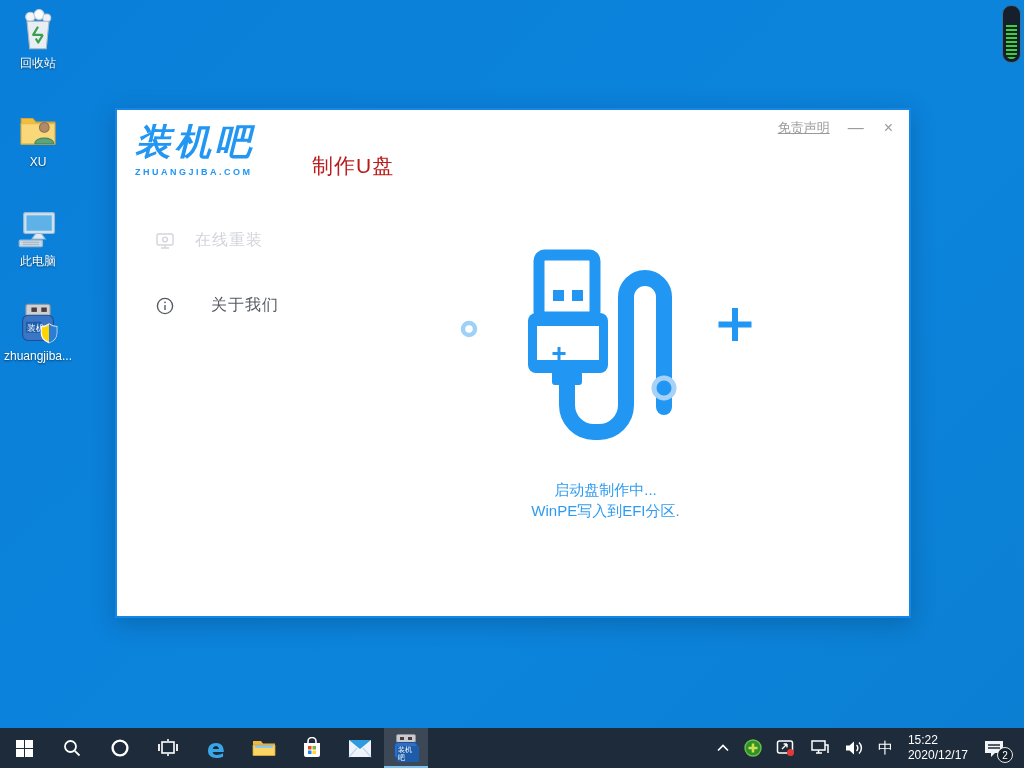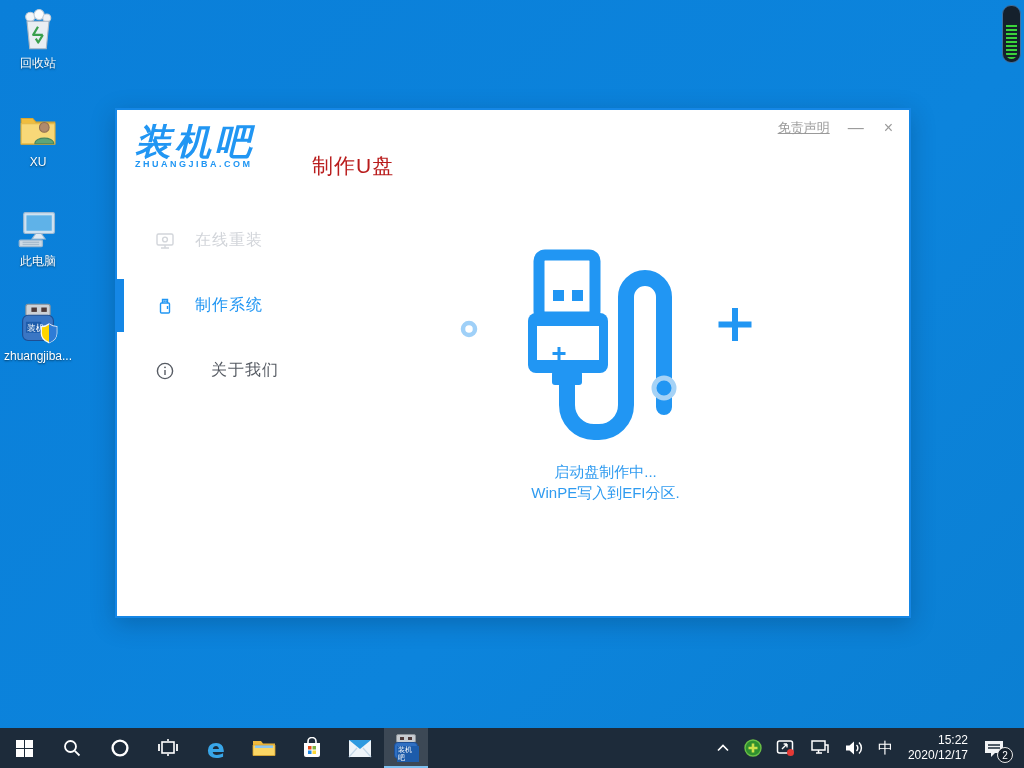--- a/index.html
+++ b/index.html
@@ -20,52 +20,52 @@
   .gauge .fill { position:absolute; left:3px; right:3px; bottom:3px; height:62%; border-radius:0 0 6px 6px;
            background:repeating-linear-gradient(to top,#3ad43a 0 2px,rgba(0,0,0,0) 2px 4px); }
 
   
   .app-window { position:absolute; left:115px; top:108px; width:796px; height:510px;
                 background:#fff; border:2px solid #1587e6; box-shadow:0 6px 22px rgba(0,30,60,.25);
                 display:flex; flex-direction:column; }
   .win-header { height:88px; position:relative; flex:0 0 auto; }
   .logo-wrap { position:absolute; left:18px; top:14px; line-height:1; }
   .logo-cn { font-size:36px; font-weight:bold; color:#2196f3; letter-spacing:4px; font-style:italic; }
-  .logo-sub { font-size:9px; color:#2196f3; letter-spacing:2.5px; margin-top:0; font-weight:bold; }
+  .logo-sub { font-size:9px; color:#2196f3; letter-spacing:2.5px; margin-top:8px; font-weight:bold; }
   .win-title { position:absolute; left:195px; top:42px; font-size:21px; color:#b91c1c; letter-spacing:1px; }
   .win-ctrl { position:absolute; right:14px; top:8px; display:flex; align-items:center; gap:16px; }
   .disclaimer { font-size:13px; color:#9a9a9a; text-decoration:underline; cursor:pointer; }
   .ctrl-btn { font-size:16px; color:#9a9a9a; cursor:pointer; line-height:20px; padding:0 2px; }
 
   .win-body { flex:1; display:flex; }
   .sidebar { width:185px; padding-top:10px; }
   .side-item { height:65px; display:flex; align-items:center; position:relative; cursor:pointer; }
   .side-item .ico { margin-left:38px; width:20px; height:20px; }
   .side-item .s-lbl { margin-left:20px; font-size:16px; letter-spacing:1px; }
   .side-item.dim { color:#d2d5da; }
   .side-item.dark { color:#565b63;gap:16px; }
   .side-item.active { color:#2196f3; }
   .side-item.active::before { content:""; position:absolute; left:0; top:6px; width:7px; height:53px; background:#1587e6; }
   .side-item svg { stroke:currentColor; fill:none; stroke-width:1.4; }
 
   .main-area { flex:1; display:flex; flex-direction:column; align-items:center; }
   .illus { margin-top:39px; width:320px; height:220px; }
-  .status { margin-top:4px; text-align:center; color:#2f9bf0; font-size:15px; line-height:21px; }
+  .status { margin-top:22px; text-align:center; color:#2f9bf0; font-size:15px; line-height:21px; }
 
   
   .taskbar { position:absolute; left:0; bottom:0; width:1024px; height:40px; background:#1d2b3a;
              display:flex; align-items:stretch; }
   .tb-left { display:flex; align-items:stretch; }
   .tb-btn { width:48px; display:flex; align-items:center; justify-content:center; cursor:pointer; }
   .tb-btn.active-app { background:rgba(255,255,255,.14); border-bottom:2px solid #7cc0f0; width:44px; }
   .edge-e { color:#38a6e8; font-size:27px; font-weight:bold; font-family:"DejaVu Sans", sans-serif; }
   .tb-right { margin-left:auto; display:flex; align-items:center; }
   .tray-btn { height:40px; display:flex; align-items:center; justify-content:center; padding:0 7px; cursor:pointer; }
   .ime { color:#fff; font-size:15px; }
-  .clock { color:#fff; font-size:12px; text-align:right; line-height:15px; padding:0 8px; cursor:default; }
+  .clock { color:#fff; font-size:12px; text-align:left; line-height:15px; padding:0 8px; cursor:default; }
   .action-center { position:relative; padding-right:14px; }
   .ac-badge { position:absolute; right:6px; bottom:5px; width:16px; height:16px; border-radius:50%;
               background:#16202b; border:1.5px solid #e8e8e8; color:#fff; font-size:10px;
               display:flex; align-items:center; justify-content:center; }
   .show-desktop { width:5px; border-left:1px solid rgba(255,255,255,.35); cursor:pointer; }
 
   .mini-usb { width:26px; height:28px; position:relative; }
   .mini-usb .conn { position:absolute; left:3px; top:1px; width:20px; height:9px; border-radius:2px;
                     background:#c8ccd1; border:1px solid #8d9399; }
   .mini-usb .conn i { position:absolute; top:2px; width:4px; height:3px; background:#4d3a3a; }
@@ -159,29 +159,20 @@
         <span class="ico">
           <svg viewBox="0 0 20 20" width="20" height="20">
             <rect x="2" y="3" width="16" height="11" rx="1.5"></rect>
             <circle cx="10" cy="8.5" r="2.4"></circle>
             <path d="M10 14 v3 M6 17 h8"></path>
           </svg>
         </span>
         <span class="s-lbl">在线重装</span>
       </div>
 
-      <div class="side-item active">
-        <span class="ico">
-          <svg viewBox="0 0 20 20" width="20" height="20">
-            <rect x="5.5" y="7" width="9" height="10" rx="1"></rect>
-            <path d="M7.5 7 V3.5 h5 V7 M9.2 4.5 v1.6 M11 4.5 v1.6 M12.5 10 v3"></path>
-          </svg>
-        </span>
-        <span class="s-lbl">制作系统</span>
-      </div>
 
 
 
       <div class="side-item dark">
         <span class="ico">
           <svg viewBox="0 0 20 20" width="20" height="20">
             <circle cx="10" cy="10" r="7.6"></circle>
             <path d="M10 9 v5"></path>
             <circle cx="10" cy="6.3" r="0.9" fill="currentColor" stroke="none"></circle>
           </svg>

